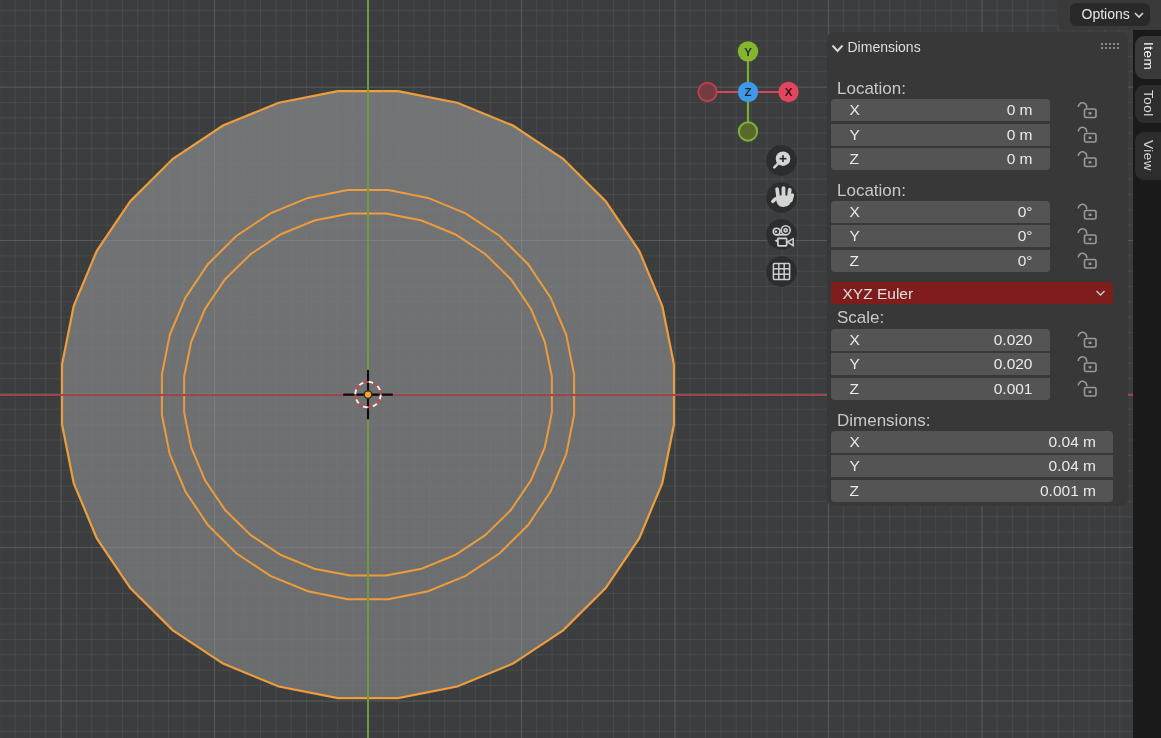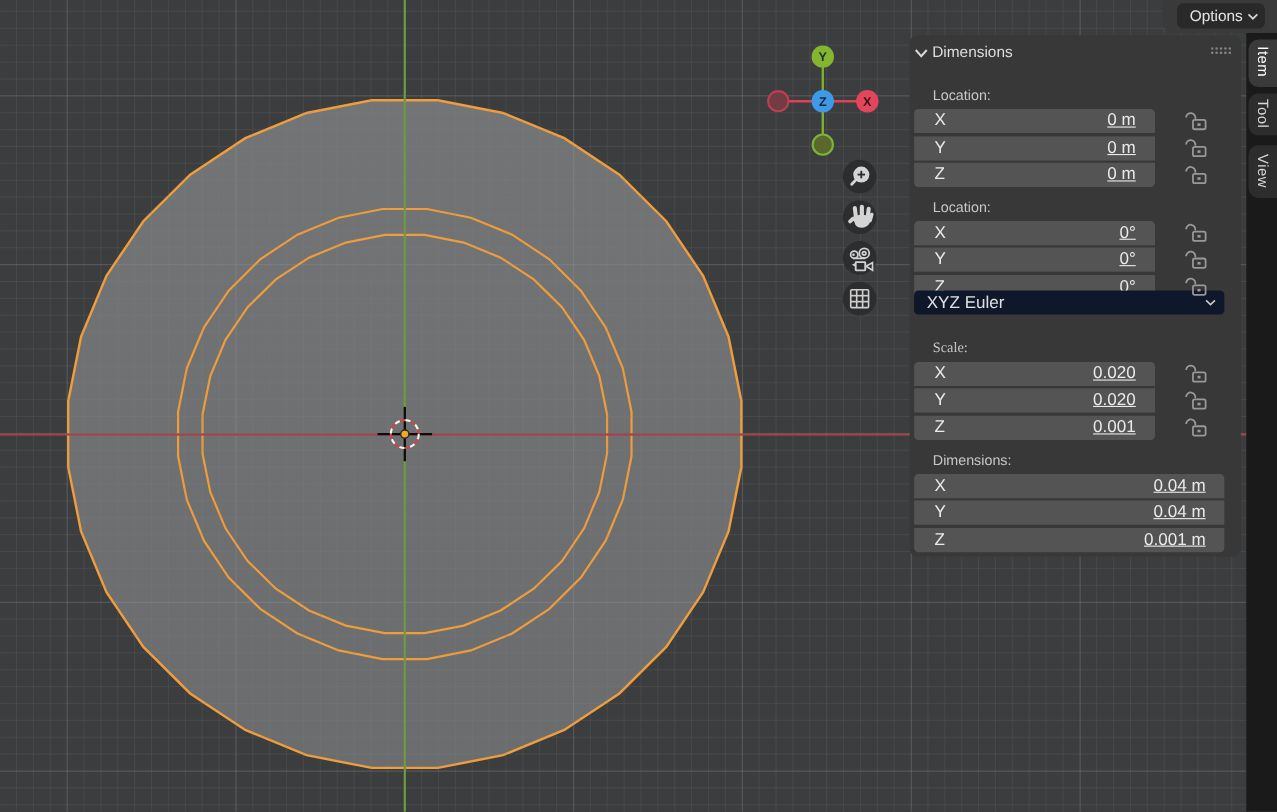--- a/index.html
+++ b/index.html
@@ -13,24 +13,24 @@
       linear-gradient(90deg, rgba(125,131,142,0.16) 0 1px, rgba(0,0,0,0) 1px),
       linear-gradient(0deg, rgba(125,131,142,0.16) 0 1px, rgba(0,0,0,0) 1px);
     background-size:153.5px 100%, 100% 153.5px, 15.35px 100%, 100% 15.35px;
     background-position:60.6px 0, 0 87.6px, 14.55px 0, 0 10.85px;
     background-repeat:repeat;}
   #greenline{left:366.8px;top:0;width:2.4px;height:738px;background:#6f9a40;}
   #redline{left:0;top:393.6px;width:1161px;height:2px;background:#9d4549;}
 
   
   #panel{left:827px;top:32px;width:301px;height:474px;background:#383838;border-radius:7px;}
-  .flabel{position:absolute;color:#c8c8c8;font-size:13px;left:21px;}
+  .flabel{position:absolute;color:#c8c8c8;font-size:17px;left:10px;}
   .fld{position:absolute;left:3.5px;width:219px;height:22px;background:#545454;color:#eaeaea;font-size:15.5px;}
   .fld .ax{position:absolute;left:19px;top:2px;}
-  .fld .val{position:absolute;right:17px;top:2px;text-decoration:underline;}
+  .fld .val{position:absolute;right:17px;top:2px;}
   .wide{width:282.5px;}
   .wide .val{right:17px;}
   .rt{border-radius:4px 4px 0 0;}
   .rb{border-radius:0 0 4px 4px;}
   .tab{position:absolute;left:1135px;width:26px;border-radius:9px 0 0 9px;color:#d8d8d8;
        font-size:13.5px;}
   .tab span{position:absolute;left:6px;writing-mode:vertical-rl;letter-spacing:0.5px;}
 </style>
 </head>
 <body>
@@ -176,28 +176,28 @@
       <span class="val">0°</span>
     </div>
   <div class="fld" style="top:193px;">
       <span class="ax">Y</span>
       <span class="val">0°</span>
     </div>
   <div class="fld rb" style="top:217.5px;">
       <span class="ax">Z</span>
       <span class="val">0°</span>
     </div>
-  <div class="fld wide" style="top:232px;background:#0f172a;border-radius:4px;color:#e0e0e0;">
+  <div class="fld wide" style="top:250px;background:#7f1d1d;border-radius:4px;color:#e0e0e0;">
       <span style="position:absolute;left:12px;top:2.5px;">XYZ Euler</span>
     <svg style="position:absolute;right:7px;top:7px" width="11" height="8" viewBox="0 0 11 8">
         <path d="M1.5 2 L5.5 6 L9.5 2" stroke="#c8c8c8" stroke-width="1.5" fill="none"></path>
       </svg>
   </div>
 
-  <div class="flabel" style="top:276px;font-family:Liberation Serif, serif;">Scale:</div>
+  <div class="flabel" style="top:276px;">Scale:</div>
   <div class="fld rt" style="top:296.5px;">
       <span class="ax">X</span>
       <span class="val">0.020</span>
     </div>
   <div class="fld" style="top:321px;">
       <span class="ax">Y</span>
       <span class="val">0.020</span>
     </div>
   <div class="fld rb" style="top:345.5px;">
       <span class="ax">Z</span>

